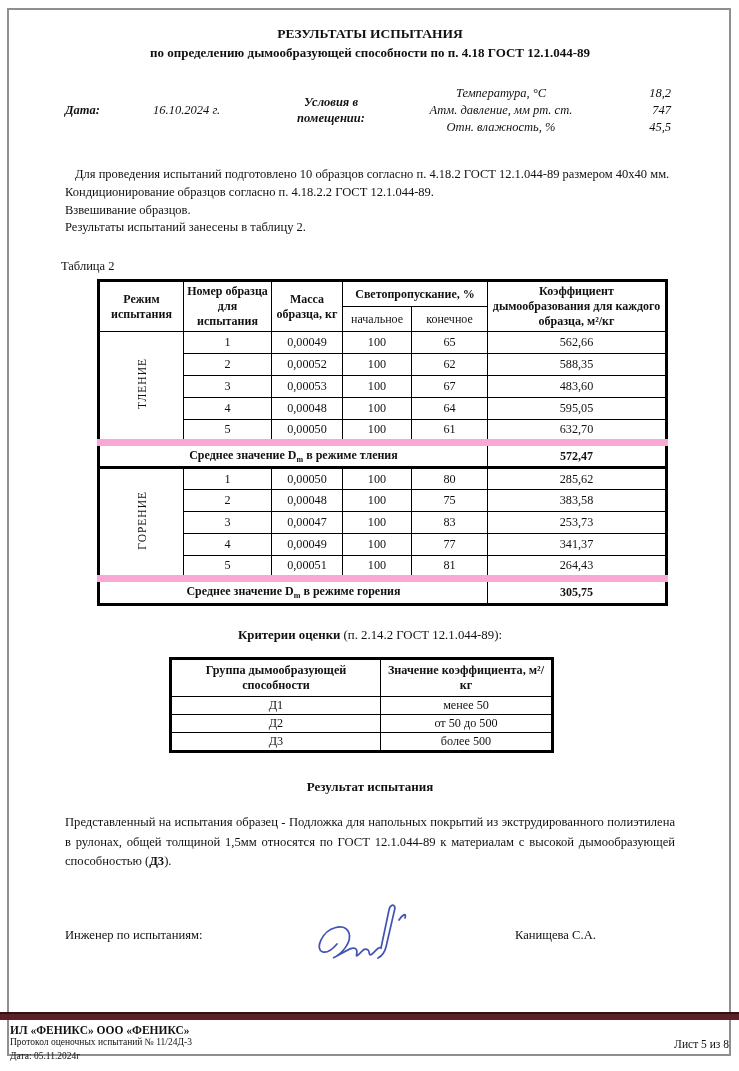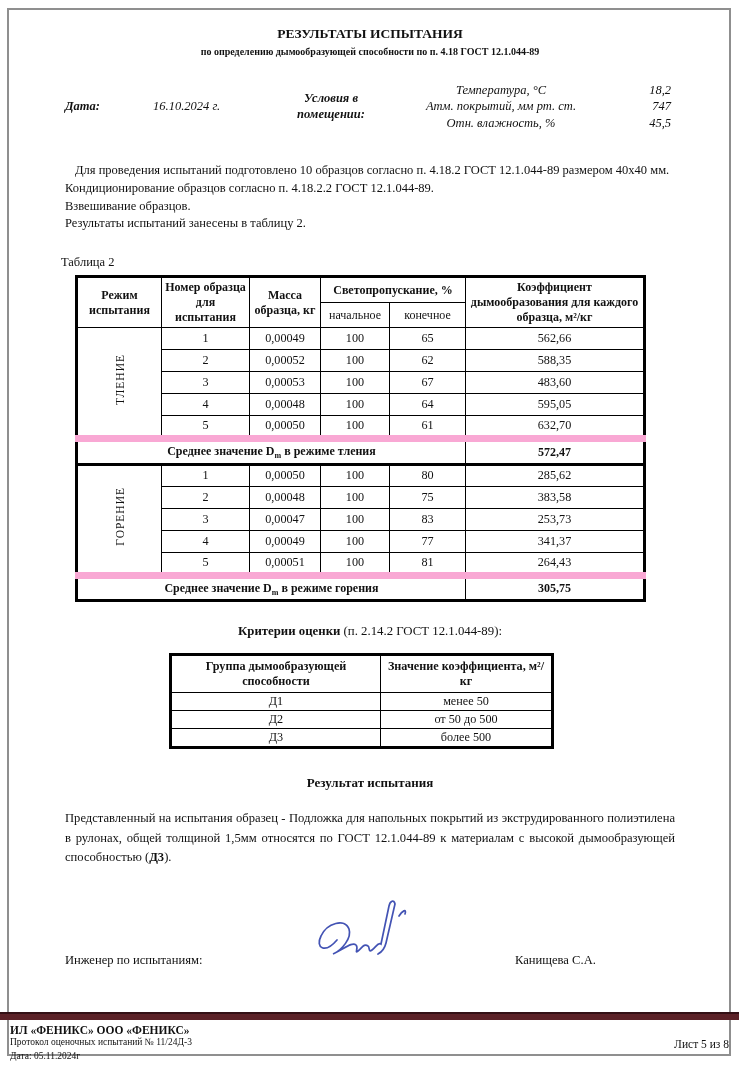--- a/index.html
+++ b/index.html
@@ -3,59 +3,59 @@
 <meta charset="utf-8">
 <style>
   * { margin:0; padding:0; box-sizing:border-box; }
   html,body { width:739px; height:1071px; background:#ffffff; font-family:"Liberation Serif","DejaVu Serif",serif; color:#111; }
   body { position:relative; overflow:hidden; }
 
   .page-frame { position:absolute; left:7px; top:8px; width:724px; height:1048px; border:2px solid #8f8f8f; background:#fff; }
   .content { padding:15px 54px 0 56px; }
 
   .title { text-align:center; font-weight:bold; font-size:13.5px; line-height:1.3; }
-  .subtitle { text-align:center; font-weight:bold; font-size:10px; line-height:1.3; margin-top:2px; }
+  .subtitle { text-align:center; font-weight:bold; font-size:13px; line-height:1.3; margin-top:2px; }
 
   .cond-block { display:flex; margin-top:24px; align-items:center; font-size:12.5px; }
   .cond-date-label { width:88px; font-weight:bold; font-style:italic; }
   .cond-date-value { width:118px; font-style:italic; }
   .cond-room-label { width:120px; font-weight:bold; font-style:italic; text-align:center; line-height:1.25; }
   .cond-rows { flex:1; margin-left:8px; }
   .cond-row { display:flex; font-style:italic; line-height:1.35; }
   .cond-row .c-label { flex:1; text-align:center; }
   .cond-row .c-value { width:72px; text-align:right; padding-right:4px; }
 
   .intro { margin-top:30px; font-size:12.5px; line-height:1.42; }
   .intro .line1 { padding-left:10px; }
 
   .tbl-caption { margin-top:22px; margin-left:-4px; font-size:12.5px; }
 
   table { border-collapse:collapse; }
-  table.t2 { margin-top:5px; margin-left:10px; width:568px; table-layout:fixed; font-size:12px; }
+  table.t2 { margin-top:5px; margin-left:32px; width:568px; table-layout:fixed; font-size:12px; }
   table.t2 th, table.t2 td { border:1px solid #000; text-align:center; vertical-align:middle; padding:2px 3px; }
   table.t2 { border:3px solid #000; }
   table.t2 thead th { font-weight:bold; line-height:1.25; }
   table.t2 thead .subhead { font-weight:normal; }
   table.t2 td.data-row { height:22px; font-size:12.2px; }
   table.t2 td.mode-cell { width:85px; }
   .vert-label { writing-mode:vertical-rl; transform:rotate(180deg); display:inline-block; letter-spacing:1px; font-size:11.5px; }
   table.t2 tr.avg-row td { border-top:7px solid #f9a8d4; border-bottom:3px solid #000; font-weight:bold; height:24px; }
   sub { font-size:8px; }
 
   .criteria-heading { margin-top:22px; text-align:center; font-size:12.8px; }
   .criteria-heading b { font-weight:bold; }
 
   table.crit { margin-top:14px; margin-left:104px; width:382px; border:3px solid #000; table-layout:fixed; font-size:12.2px; }
   table.crit th, table.crit td { border:1px solid #000; text-align:center; padding:1px 4px; }
   table.crit th { font-weight:bold; line-height:1.25; padding:3px 4px; }
 
   .result-heading { margin-top:26px; text-align:center; font-weight:bold; font-size:13px; }
   .result-text { margin-top:18px; font-size:12.6px; line-height:1.55; text-align:justify; }
 
-  .sign-row { margin-top:28px; display:flex; align-items:flex-end; }
+  .sign-row { margin-top:28px; display:flex; align-items:center; }
   .sign-label { width:200px; font-size:12.6px; }
   .sign-img { width:150px; height:72px; margin-left:30px; }
   .sign-name { margin-left:70px; font-size:12.6px; }
 
   .footer-bar { position:absolute; left:0; top:1012px; width:739px; height:8px; background:#5b2127; border-top:2px solid #331015; }
   .footer { position:absolute; left:10px; top:1024px; width:719px; display:flex; justify-content:space-between; align-items:center; }
   .footer-left .company { font-weight:bold; font-size:11.5px; }
   .footer-left .small { font-size:9.5px; line-height:1.45; }
   .footer-right { font-size:11.5px; }
 </style>
@@ -71,21 +71,21 @@
     <div class="cond-block">
       <div class="cond-date-label">Дата:</div>
       <div class="cond-date-value">16.10.2024 г.</div>
       <div class="cond-room-label">Условия в помещении:</div>
       <div class="cond-rows">
         <div class="cond-row">
           <span class="c-label">Температура, °С</span>
           <span class="c-value">18,2</span>
         </div>
         <div class="cond-row">
-          <span class="c-label">Атм. покрытий, мм  рт. ст.</span>
+          <span class="c-label">Атм. давление, мм  рт. ст.</span>
           <span class="c-value">747</span>
         </div>
         <div class="cond-row">
           <span class="c-label">Отн. влажность, %</span>
           <span class="c-value">45,5</span>
         </div>
       </div>
     </div>
 
     <div class="intro">

